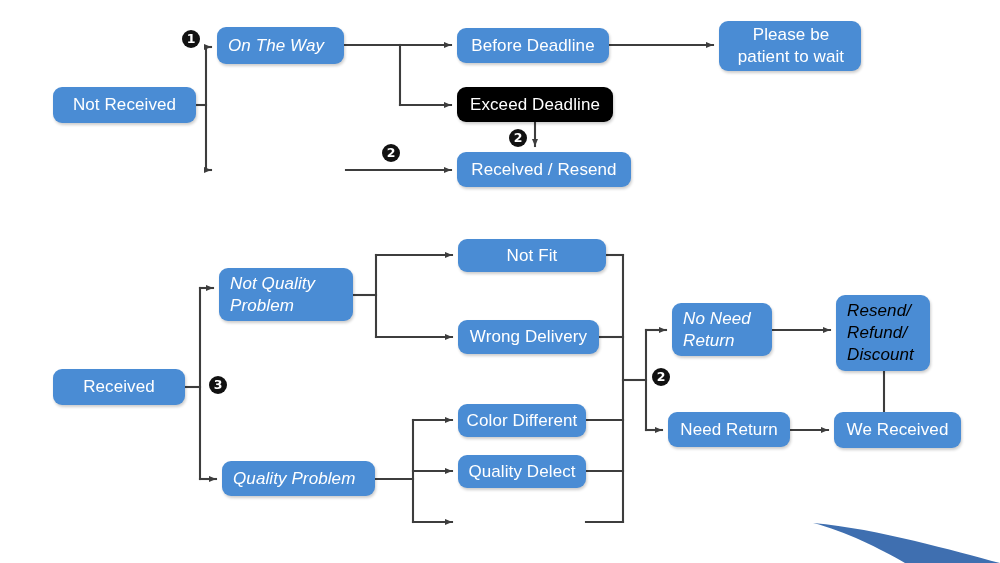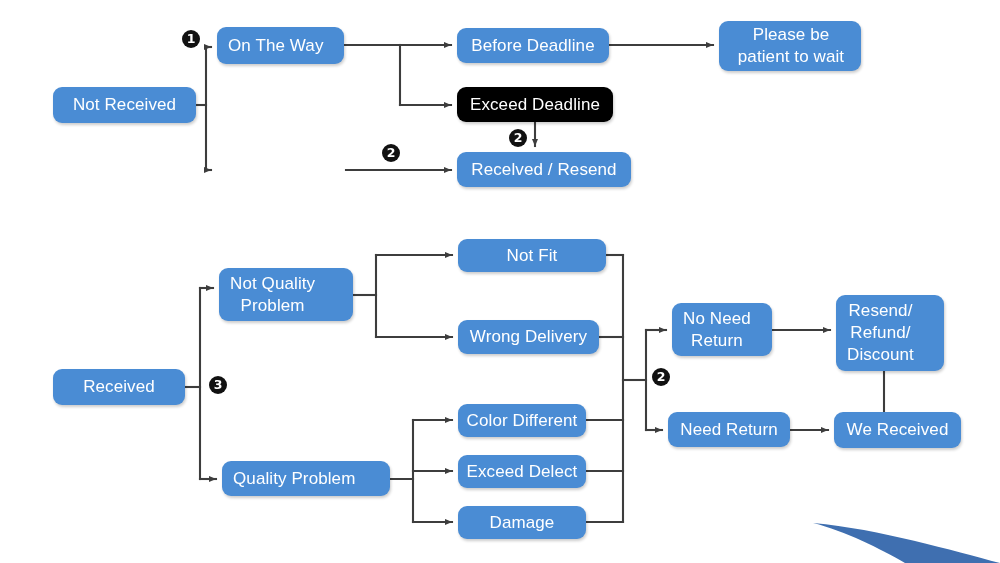--- a/index.html
+++ b/index.html
@@ -38,22 +38,23 @@
     font-weight: 400;
     line-height: 1.28;
     letter-spacing: 0.1px;
     padding: 2px 6px;
     box-shadow: 1px 2px 3px rgba(0,0,0,0.20);
     white-space: pre-line;
     z-index: 3;
   }
   .node.left-align {
     justify-content: flex-start;
-    text-align: center;
+    text-align: left;
     padding-left: 11px;
+    font-style: italic;
   }
   .marker {
     position: absolute;
     width: 18px; height: 18px;
     border-radius: 50%;
     background: #111111;
     color: #ffffff;
     font-size: 12.5px;
     font-weight: 700;
     display: flex;
@@ -144,30 +145,29 @@
   <div class="node" style="left: 53px; top: 87px; width: 143px; height: 36px; background: rgb(74, 140, 212); color: rgb(255, 255, 255);">Not   Received</div>
   <div class="node" style="left: 457px; top: 28px; width: 152px; height: 35px; background: rgb(74, 140, 212); color: rgb(255, 255, 255);">Before Deadline</div>
   <div class="node" style="left: 457px; top: 87px; width: 156px; height: 35px; background: #000000; color: rgb(255, 255, 255);">Exceed Deadline</div>
   <div class="node" style="left: 457px; top: 152px; width: 174px; height: 35px; background: rgb(74, 140, 212); color: rgb(255, 255, 255);">Recelved / Resend</div>
   <div class="node" style="left: 719px; top: 21px; width: 142px; height: 50px; background: rgb(74, 140, 212); color: rgb(255, 255, 255); padding-left: 8px;">Please be
 patient to wait</div>
 
   <div class="node" style="left: 53px; top: 369px; width: 132px; height: 36px; background: rgb(74, 140, 212); color: rgb(255, 255, 255);">Received</div>
   <div class="node left-align" style="left: 219px; top: 268px; width: 134px; height: 53px; background: rgb(74, 140, 212); color: rgb(255, 255, 255);">Not   Quality
 Problem</div>
-  <div class="node left-align" style="left: 222px; top: 461px; width: 168px; height: 35px; background: rgb(74, 140, 212); color: rgb(255, 255, 255);">Quality Problem</div>
+  <div class="node left-align" style="left: 222px; top: 461px; width: 153px; height: 35px; background: rgb(74, 140, 212); color: rgb(255, 255, 255);">Quality Problem</div>
   <div class="node" style="left: 458px; top: 239px; width: 148px; height: 33px; background: rgb(74, 140, 212); color: rgb(255, 255, 255);">Not Fit</div>
   <div class="node" style="left: 458px; top: 320px; width: 141px; height: 34px; background: rgb(74, 140, 212); color: rgb(255, 255, 255);">Wrong Delivery</div>
   <div class="node" style="left: 458px; top: 404px; width: 128px; height: 33px; background: rgb(74, 140, 212); color: rgb(255, 255, 255);">Color Different</div>
-  <div class="node" style="left: 458px; top: 455px; width: 128px; height: 33px; background: rgb(74, 140, 212); color: rgb(255, 255, 255);">Exceed Delect</div>
-  <div class="node" style="left: 458px; top: 506px; width: 128px; height: 33px; background: rgb(74, 140, 212); color: rgb(255, 255, 255);">Damage</div>
+  <div class="node" style="left: 458px; top: 455px; width: 128px; height: 33px; background: rgb(74, 140, 212); color: rgb(255, 255, 255);">Quality Delect</div>
   <div class="node left-align" style="left: 672px; top: 303px; width: 100px; height: 53px; background: rgb(74, 140, 212); color: rgb(255, 255, 255);">No Need
 Return</div>
   <div class="node" style="left: 668px; top: 412px; width: 122px; height: 35px; background: rgb(74, 140, 212); color: rgb(255, 255, 255);">Need Return</div>
-  <div class="node left-align" style="left: 836px; top: 295px; width: 108px; height: 76px; background: rgb(74, 140, 212); color: #ffffff;">Resend/
+  <div class="node left-align" style="left: 836px; top: 295px; width: 94px; height: 76px; background: rgb(74, 140, 212); color: #000000;">Resend/
 Refund/
 Discount</div>
   <div class="node" style="left: 834px; top: 412px; width: 127px; height: 36px; background: rgb(74, 140, 212); color: rgb(255, 255, 255);">We Received</div>
 
   <div class="marker" style="left: 182px; top: 30px; background: rgb(17, 17, 17);">1</div>
   <div class="marker" style="left: 382px; top: 144px; background: rgb(17, 17, 17);">2</div>
   <div class="marker" style="left: 509px; top: 129px; background: rgb(17, 17, 17);">2</div>
   <div class="marker" style="left: 209px; top: 376px; background: rgb(17, 17, 17);">3</div>
   <div class="marker" style="left: 652px; top: 368px; background: rgb(17, 17, 17);">2</div>
 

